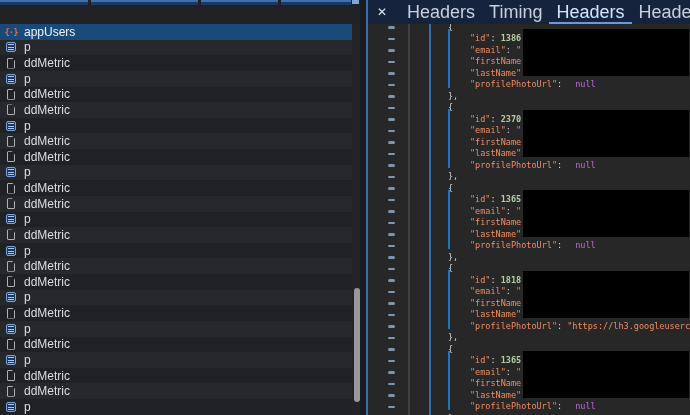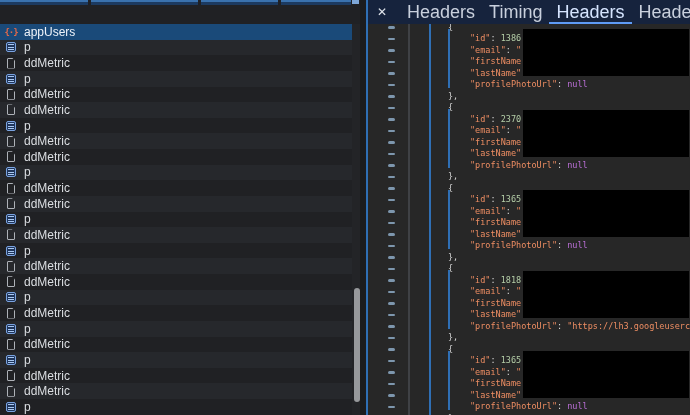--- a/index.html
+++ b/index.html
@@ -49,22 +49,22 @@
   .guide1{position:absolute;left:61px;top:0;bottom:0;width:1.5px;background:#2f6fb5;}
   .guide2{position:absolute;left:80px;width:1.5px;background:#2f6fb5;}
   .fold-dash{position:absolute;left:20px;width:7px;height:2.5px;border-radius:1.5px;background:#7d96ad;cursor:pointer;}
   .code{position:absolute;left:0;top:-2.5px;right:0;}
   .ln{height:11.5px;line-height:11.5px;white-space:pre;font-family:"DejaVu Sans Mono",monospace;font-size:8.5px;}
   .ln-brace{padding-left:80px;}
   .ln-kv{padding-left:102px;}
   .tk-key{color:#ef8e63;}
   .tk-str{color:#ef8e63;}
   .tk-punct{color:#d6d6d6;}
-  .tk-num{color:#b5cea8;}
-  .tk-null{color:#bb6fd8;}
+  .tk-num{color:#b5cea8;font-weight:bold;}
+  .tk-null{color:#bb6fd8;margin-left:8px;}
   .redaction{position:absolute;left:155px;width:166px;height:47px;background:#000;}
 </style>
 </head>
 <body>
 
 <div class="screen">
 
   <div class="left-panel">
     <div class="top-strip">
       <div class="strip-seg seg1"></div>

